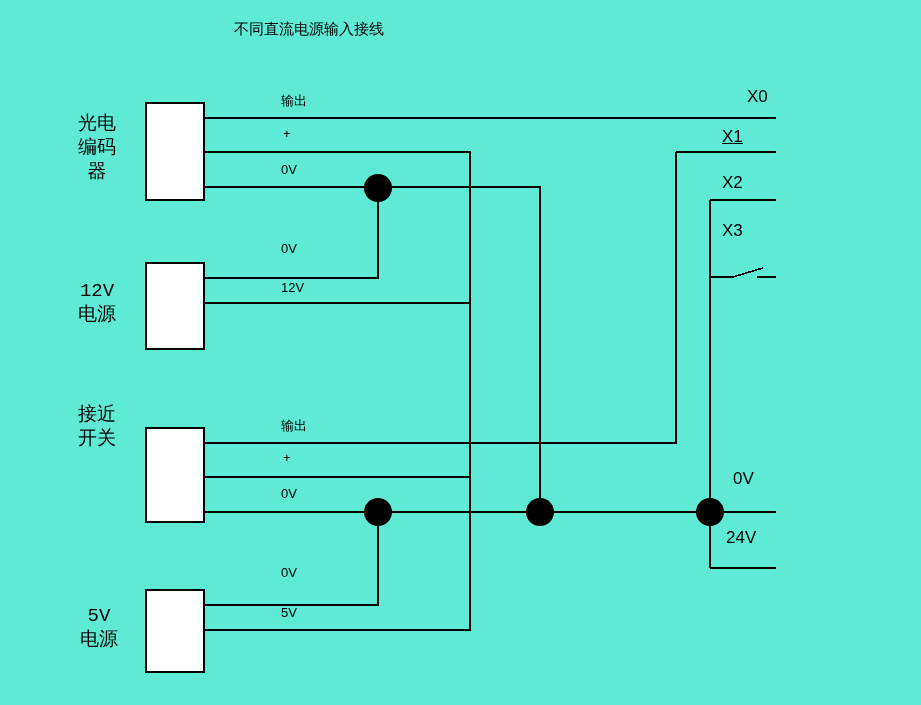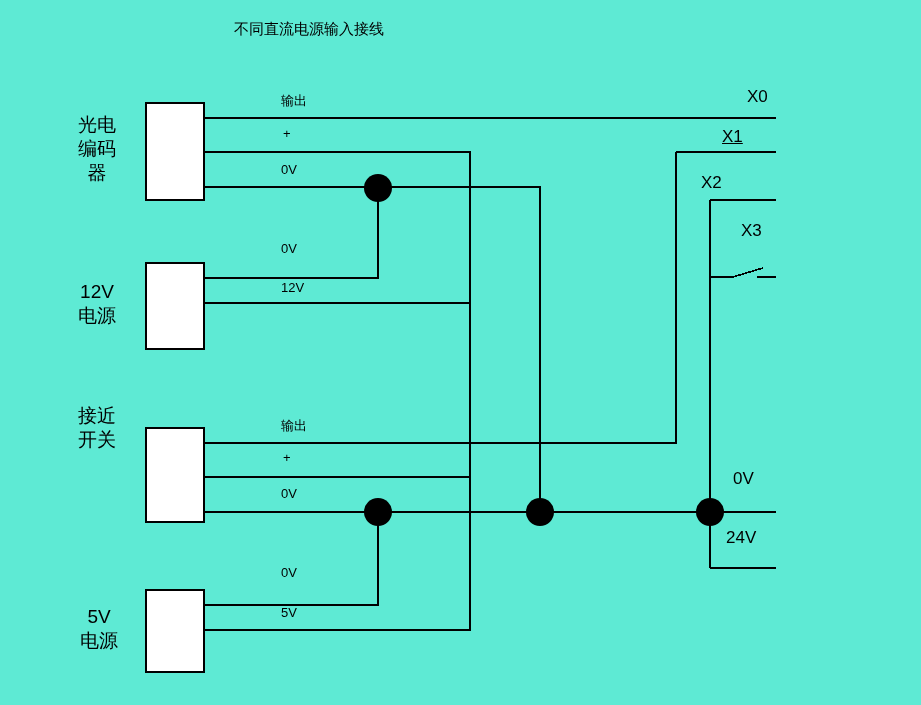--- a/index.html
+++ b/index.html
@@ -26,20 +26,21 @@
     color: #000000;
     white-space: pre;
     line-height: 1.25;
   }
   .title {
     font-size: 15px;
   }
   .devlbl {
     font-size: 19px;
     text-align: center;
+    font-family: Liberation Mono, monospace;
   }
   .wirelbl {
     font-size: 13px;
   }
   .termlbl {
     font-size: 17px;
   }
 </style>
 </head>
 <body>
@@ -115,18 +116,18 @@
 
   <div class="lbl wirelbl" style="left:281px; top:418px;">输出</div>
   <div class="lbl wirelbl" style="left:283px; top:450px;">+</div>
   <div class="lbl wirelbl" style="left:281px; top:486px;">0V</div>
 
   <div class="lbl wirelbl" style="left:281px; top:565px;">0V</div>
   <div class="lbl wirelbl" style="left:281px; top:605px;">5V</div>
 
   <div class="lbl termlbl" style="left:738px; top:86px;margin-left:9px;">X0</div>
   <div class="lbl termlbl" style="left:722px; top:126px;text-decoration:underline;">X1</div>
-  <div class="lbl termlbl" style="left:701px; top:172px;">X2</div>
-  <div class="lbl termlbl" style="left:741px; top:220px;">X3</div>
+  <div class="lbl termlbl" style="left:722px; top:172px;">X2</div>
+  <div class="lbl termlbl" style="left:722px; top:220px;">X3</div>
   <div class="lbl termlbl" style="left:733px; top:468px;">0V</div>
   <div class="lbl termlbl" style="left:726px; top:527px;">24V</div>
 
 </div>
 
 </body></html>

